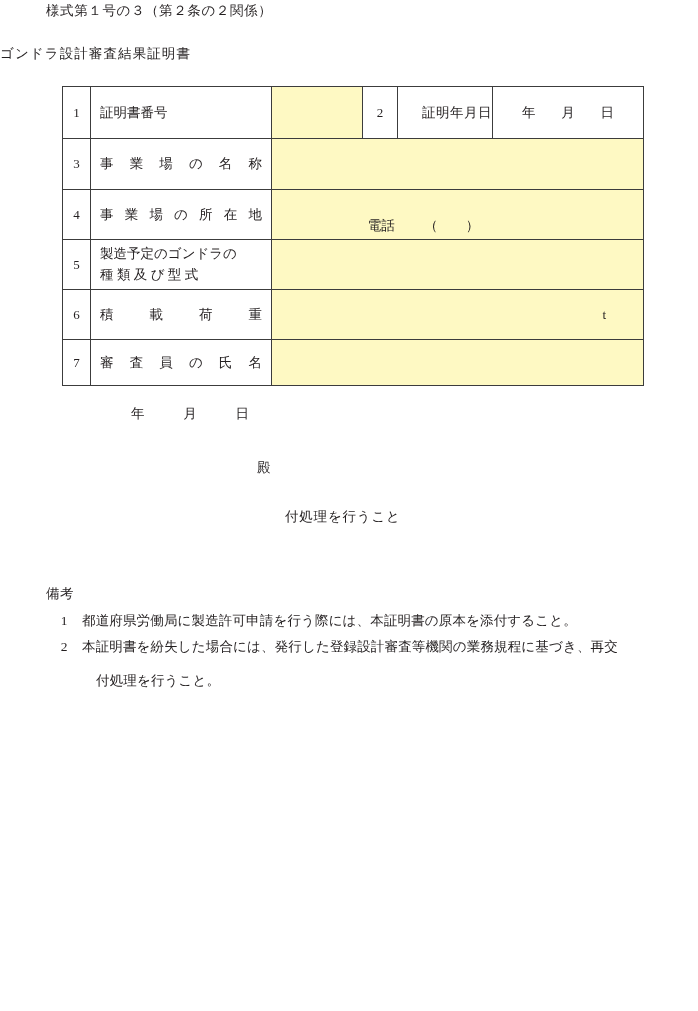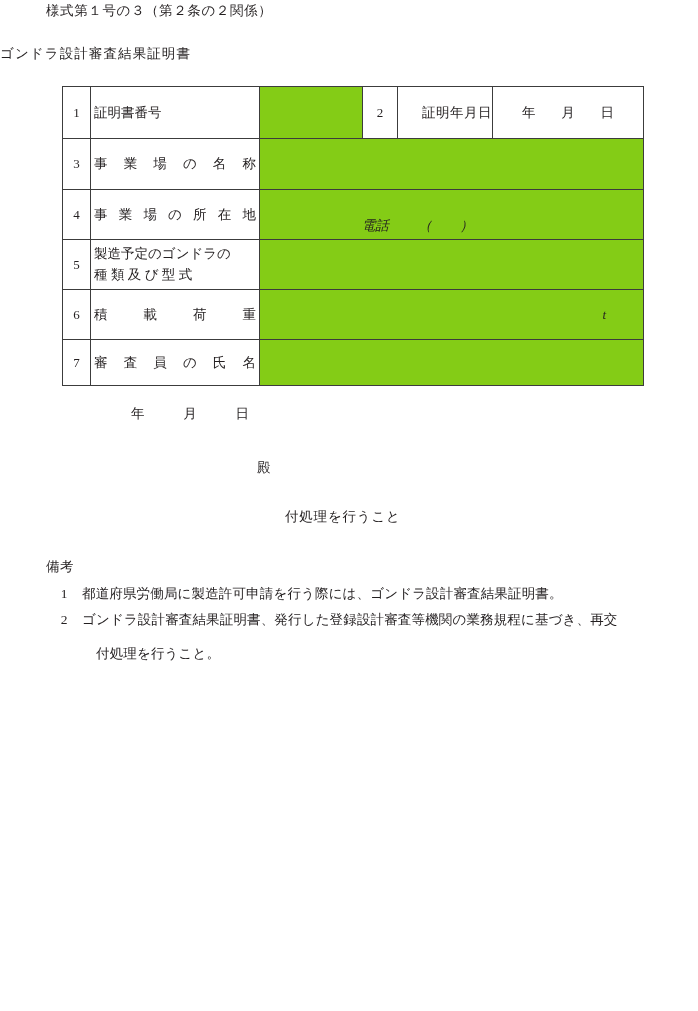--- a/index.html
+++ b/index.html
@@ -61,25 +61,24 @@
     vertical-align: middle;
   }
 
   td.num-cell {
     width: 27px;
     text-align: center;
     font-size: 13px;
   }
   td.label-cell {
     width: 162px;
-    padding: 0 3px;
+    padding: 0 9px;
   }
   td.value-cell {
-    background: #84cc16;
-    font-style: italic;
+    background: #fef9c3;
   }
   td.num-cell-2 {
     width: 34px;
     text-align: center;
     font-size: 13px;
   }
   td.label-cell-2 {
     width: 94px;
     text-align: right;
     letter-spacing: 0.5px;
@@ -158,21 +157,21 @@
     left: 285px;
     top: 508px;
     font-size: 13.5px;
     letter-spacing: 0.8px;
   }
 
   
   .notes {
     position: absolute;
     left: 46px;
-    top: 558px;
+    top: 585px;
     width: 610px;
     font-size: 13.5px;
   }
   .notes-heading {
     margin: 0 0 7px 0;
     letter-spacing: 0.5px;
   }
   .note-item {
     display: flex;
     margin-bottom: 4px;
@@ -314,25 +313,25 @@
 
   <div class="dono">殿</div>
 
   <div class="issuer">付処理を行うこと</div>
 
   <div class="notes">
     <p class="notes-heading">備考</p>
 
     <div class="note-item">
       <span class="note-marker">1</span>
-      <span class="note-text">都道府県労働局に製造許可申請を行う際には、ゴンドラ設計審査結果証明書。</span>
+      <span class="note-text">都道府県労働局に製造許可申請を行う際には、本証明書の原本を添付すること。</span>
     </div>
 
     <div class="note-item">
       <span class="note-marker">2</span>
       <span class="note-text">
-        <span>ゴンドラ設計審査結果証明書、発行した登録設計審査等機関の業務規程に基づき、再交</span>
+        <span>本証明書を紛失した場合には、発行した登録設計審査等機関の業務規程に基づき、再交</span>
         <span class="cont">付処理を行うこと。</span>
       </span>
     </div>
   </div>
 
 </div>
 
 </body></html>

